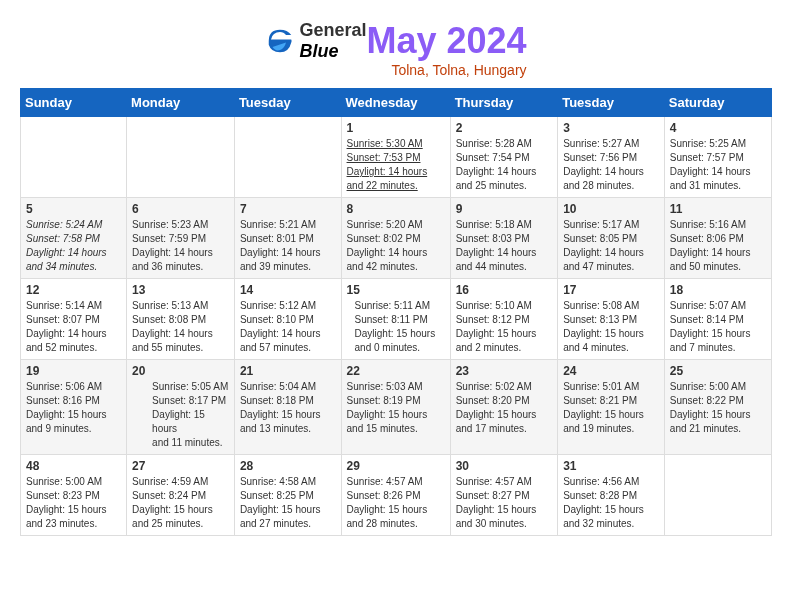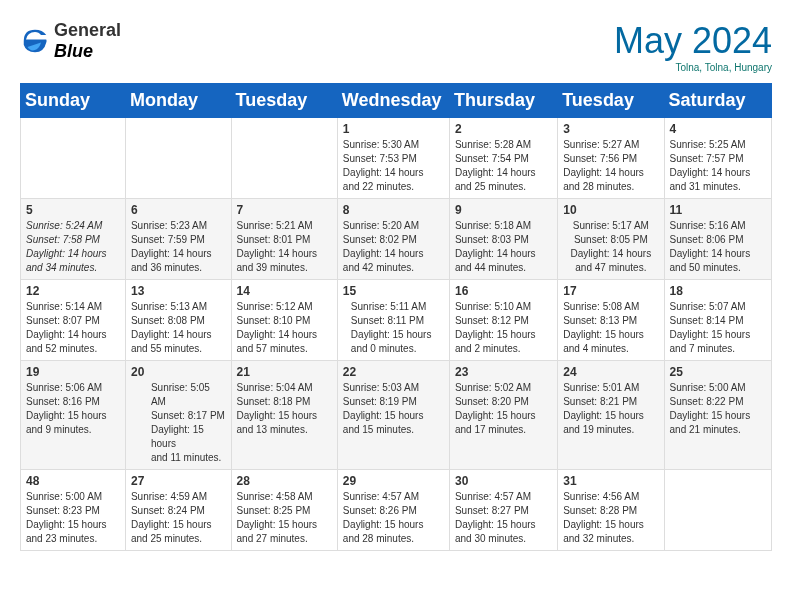--- a/index.html
+++ b/index.html
@@ -5,21 +5,21 @@
     * { box-sizing: border-box; margin: 0; padding: 0; }
     body {
       font-family: Arial, sans-serif;
       background: #fff;
       width: 792px;
       min-height: 612px;
       padding: 20px;
     }
     .header {
       display: flex;
-      justify-content: space-between;
+      justify-content: center;
       align-items: flex-start;
       margin-bottom: 10px;
     }
     .logo {
       display: flex;
       align-items: center;
     }
     .logo-text {
       display: flex;
       flex-direction: column;
@@ -31,38 +31,38 @@
     .logo-icon {
       width: 30px;
       height: 30px;
       margin-right: 4px;
     }
     .title-block {
       text-align: right;
     }
     .month-year {
       font-size: 36px;
-      font-weight: normal;
-      color: #0369a1;
+      font-weight: bold;
+      color: #8b5cf6;
     }
     .location {
-      font-size: 10px;
-      color: #0f766e;
+      font-size: 14px;
+      color: #c2410c;
     }
     table {
       width: 100%;
       border-collapse: collapse;
     }
     thead tr {
       background: #1565c0;
       color: #fff;
     }
     thead th {
       padding: 6px 4px;
-      font-size: 18px;
+      font-size: 13px;
       font-weight: bold;
       text-align: left;
       border: 1px solid #1565c0;
     }
     tbody tr {
       vertical-align: top;
     }
     tbody tr:nth-child(odd) {
       background: #fff;
     }
@@ -122,21 +122,21 @@
       <th>Saturday</th>
     </tr>
   </thead>
   <tbody id="calendar-body">
   <tr>
         <td class="empty"></td>
         <td class="empty"></td>
         <td class="empty"></td>
         <td>
           <span class="day-number">1</span>
-          <div class="day-info" style="white-space: pre-line;">Sunrise: 5:30 AM
+          <div class="day-info" style="white-space: pre-line; text-decoration: underline;">Sunrise: 5:30 AM
 Sunset: 7:53 PM
 Daylight: 14 hours
 and 22 minutes.</div>
         </td>
         <td>
           <span class="day-number">2</span>
           <div class="day-info" style="white-space: pre-line;">Sunrise: 5:28 AM
 Sunset: 7:54 PM
 Daylight: 14 hours
 and 25 minutes.</div>
@@ -187,21 +187,21 @@
         </td>
         <td>
           <span class="day-number">9</span>
           <div class="day-info" style="white-space: pre-line;">Sunrise: 5:18 AM
 Sunset: 8:03 PM
 Daylight: 14 hours
 and 44 minutes.</div>
         </td>
         <td>
           <span class="day-number">10</span>
-          <div class="day-info" style="white-space: pre-line; text-align: center;">Sunrise: 5:17 AM
+          <div class="day-info" style="white-space: pre-line;">Sunrise: 5:17 AM
 Sunset: 8:05 PM
 Daylight: 14 hours
 and 47 minutes.</div>
         </td>
         <td>
           <span class="day-number">11</span>
           <div class="day-info" style="white-space: pre-line;">Sunrise: 5:16 AM
 Sunset: 8:06 PM
 Daylight: 14 hours
 and 50 minutes.</div>

